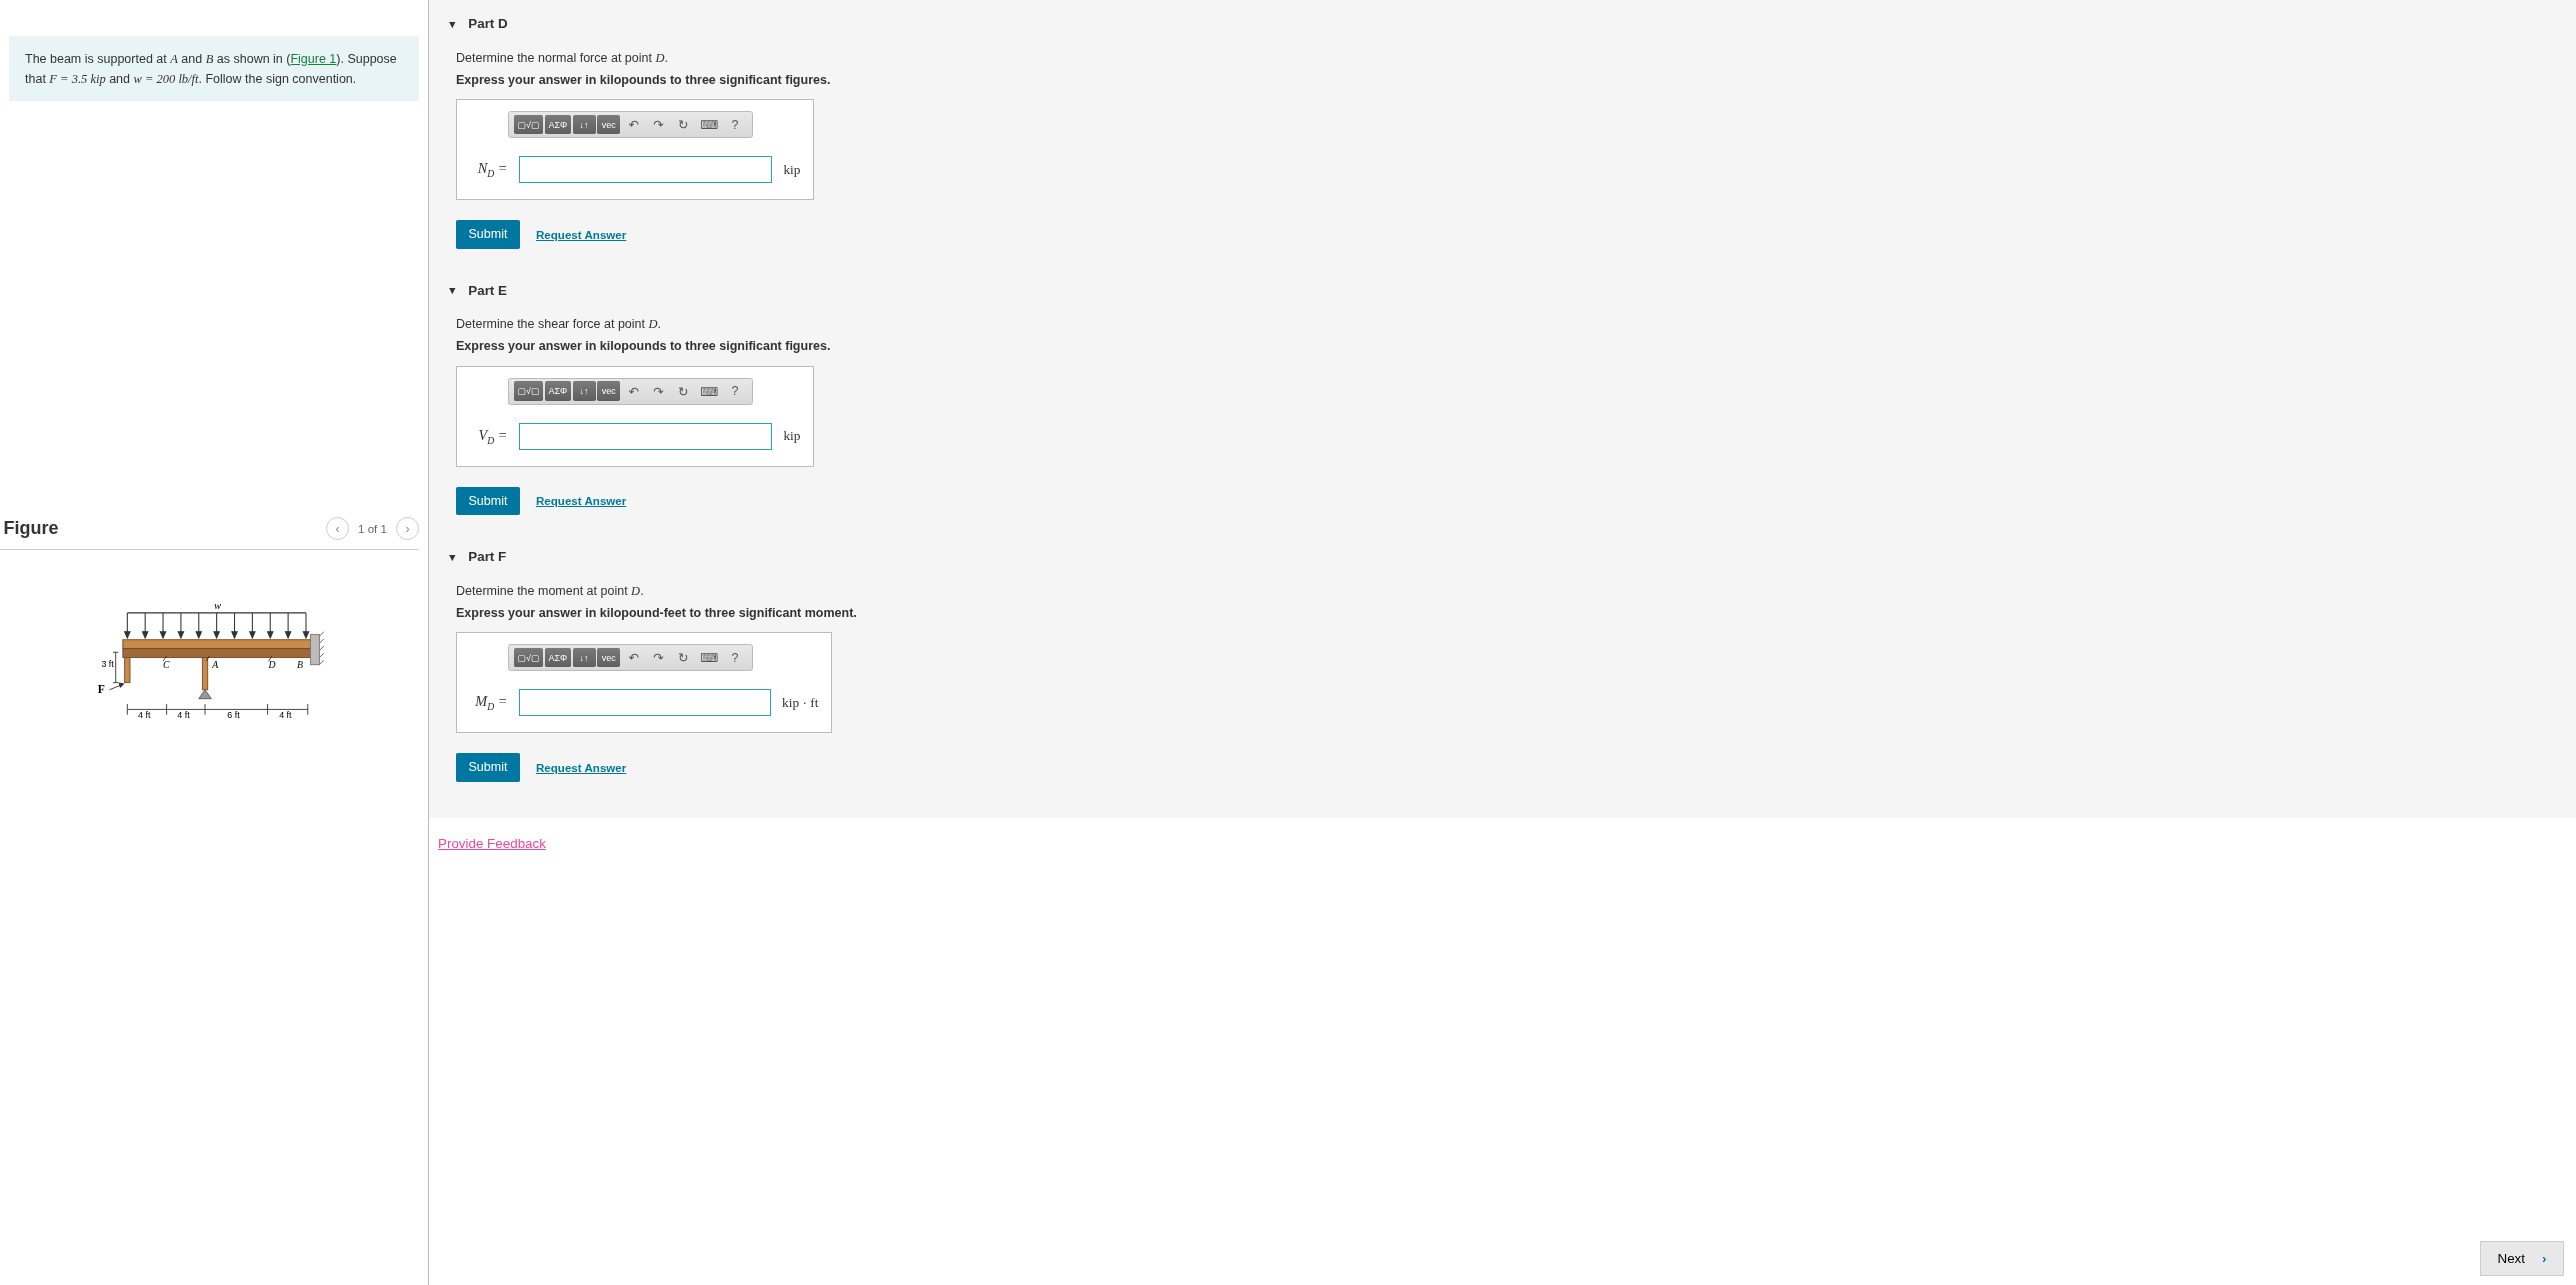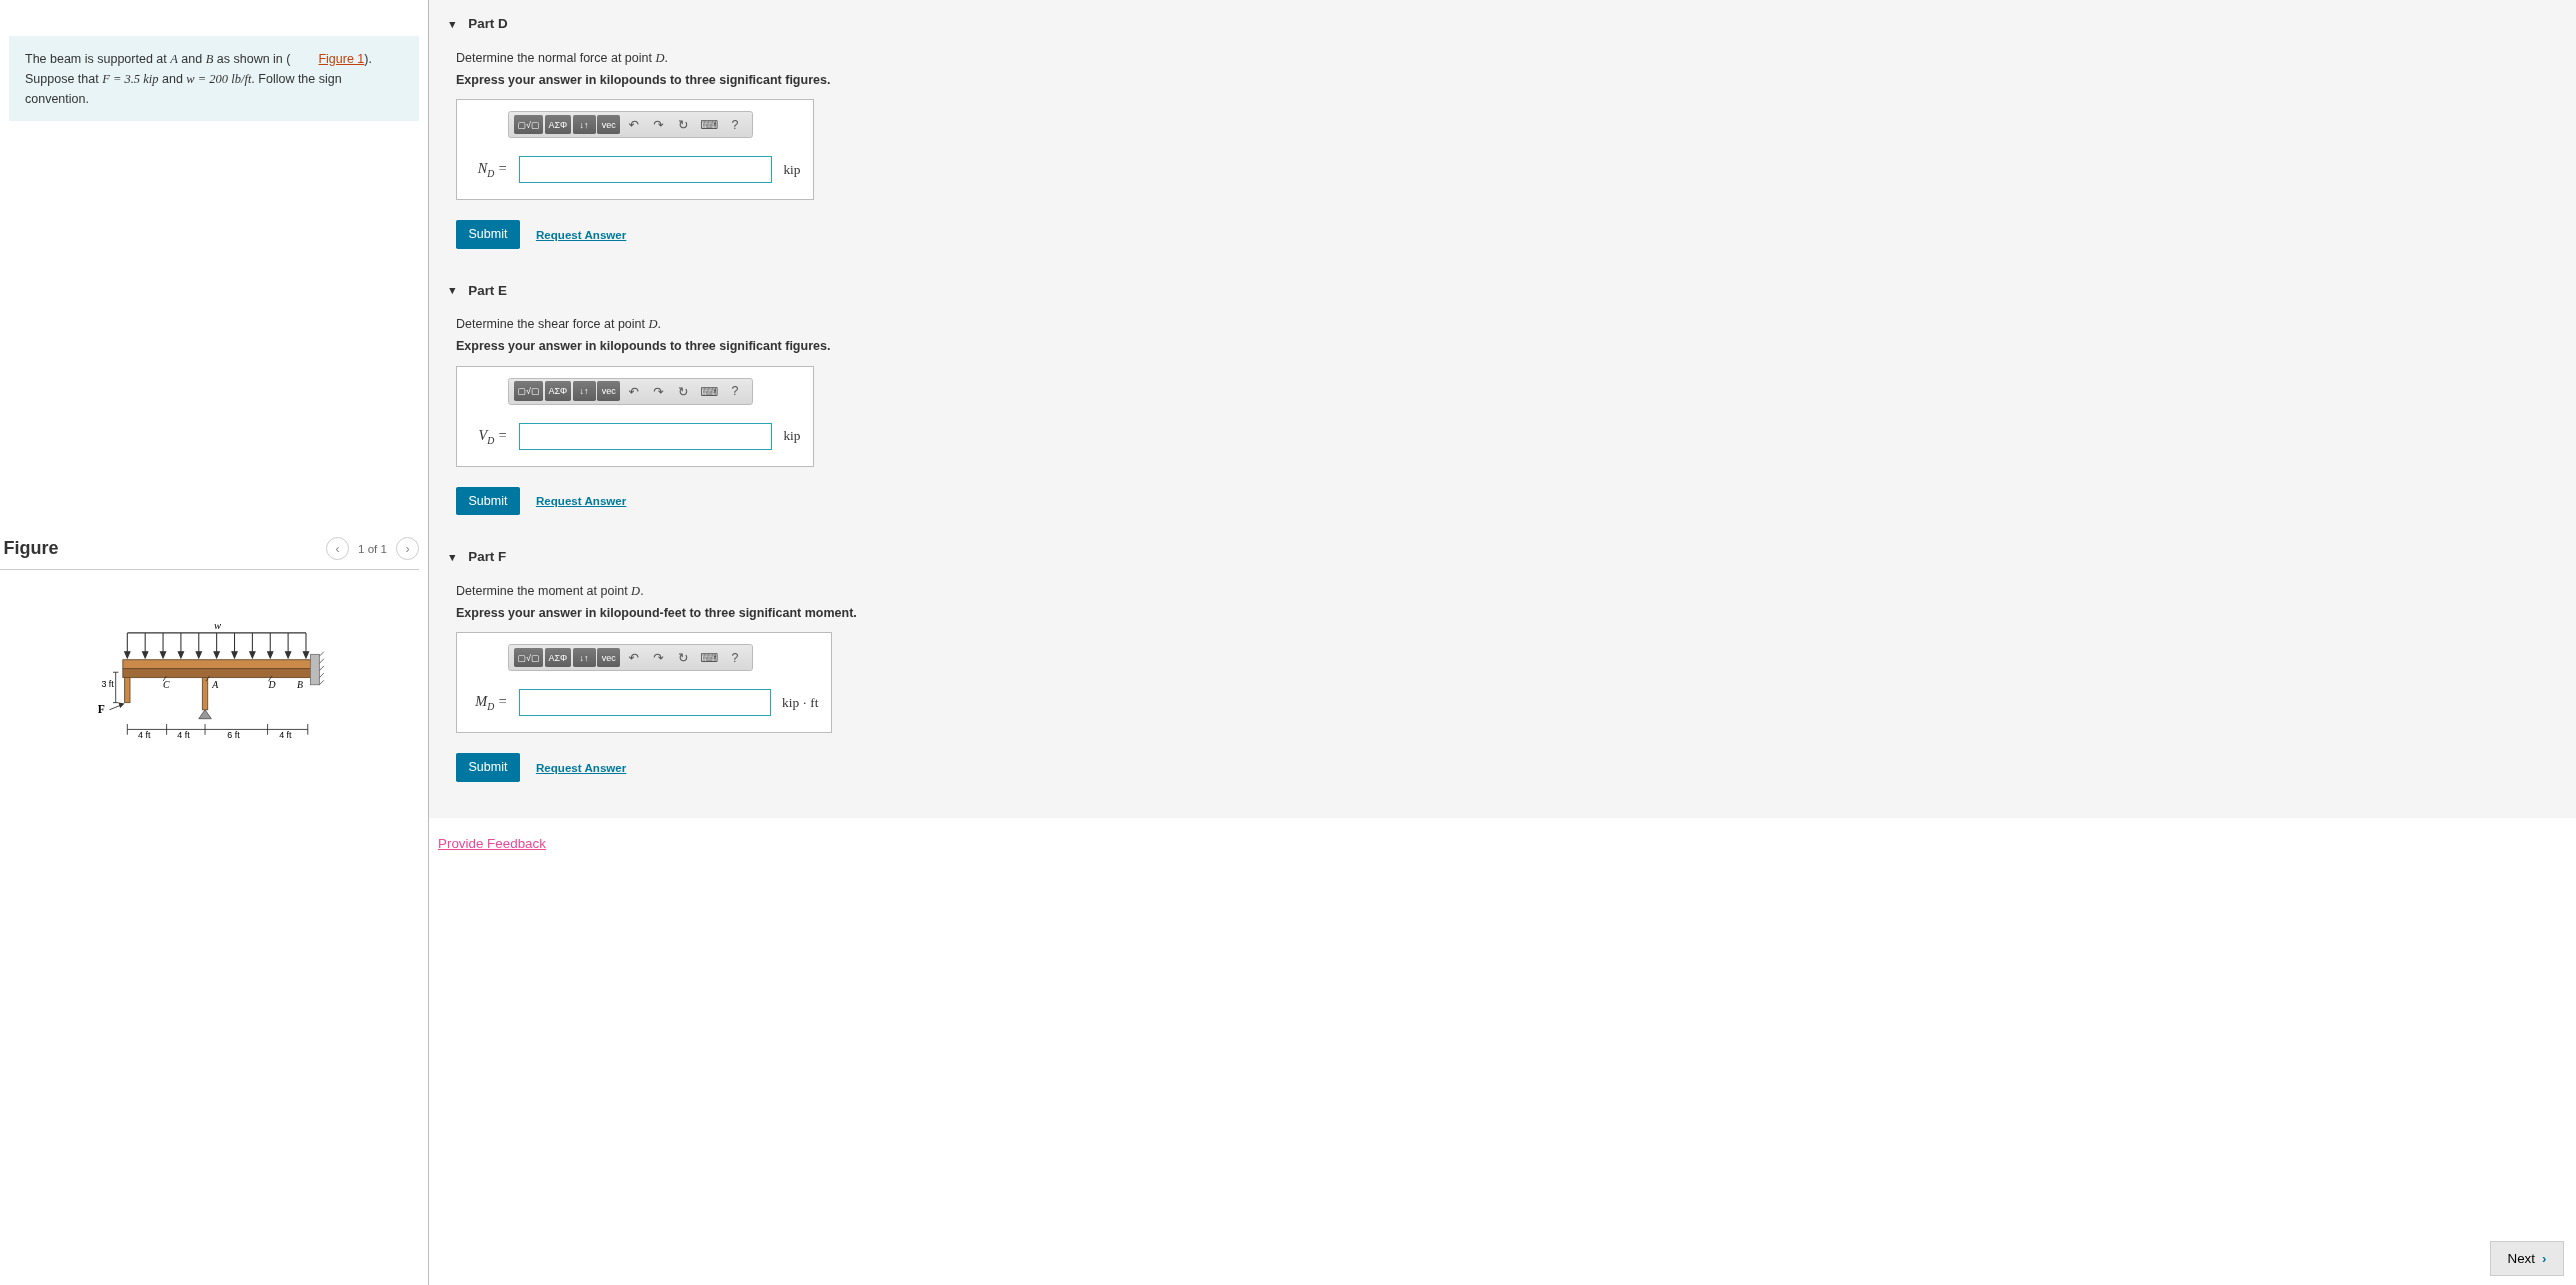--- a/index.html
+++ b/index.html
@@ -28,21 +28,21 @@
     background: #f5f5f5;
     padding: 0 0 18px 0;
   }
   .problem-box {
     background: #e8f4f6;
     padding: 12.5px 16px;
     margin: 36px 9px 0 9px;
     line-height: 1.6;
   }
   .problem-box .math { font-family: 'Times New Roman', serif; font-style: italic; }
-  .link { color: #c2410c; text-decoration: underline; cursor: pointer; margin-left: 28px; }
+  .link { color: #15803d; text-decoration: underline; cursor: pointer; }
   .figure-section {
     margin: 411px 9px 0 0;
   }
   .figure-header {
     display: flex;
     align-items: center;
     justify-content: space-between;
     border-bottom: 0.9px solid #ccc;
     padding: 5.4px 0 9px 3.6px;
   }
@@ -190,21 +190,21 @@
     bottom: 9px;
   }
   .next-btn {
     background: #e8e8e8;
     border: 0.9px solid #ccc;
     padding: 9px 16px;
     font-size: 13.4px;
     cursor: pointer;
     display: flex;
     align-items: center;
-    gap: 7px;
+    gap: 17px;
   }
   .next-btn span.chev { color: #007a9c; font-weight: bold; }
 </style>
 </head>
 <body>
 
 <div class="page">
   <div class="left-col">
     <div class="problem-box">
       <span>The beam is supported at </span><span class="math">A</span><span> and </span><span class="math">B</span><span> as shown in (</span><span class="link">Figure 1</span><span>). Suppose that </span><span class="math">F = 3.5 kip</span><span> and </span><span class="math">w = 200 lb/ft</span><span>. Follow the sign convention.</span>

